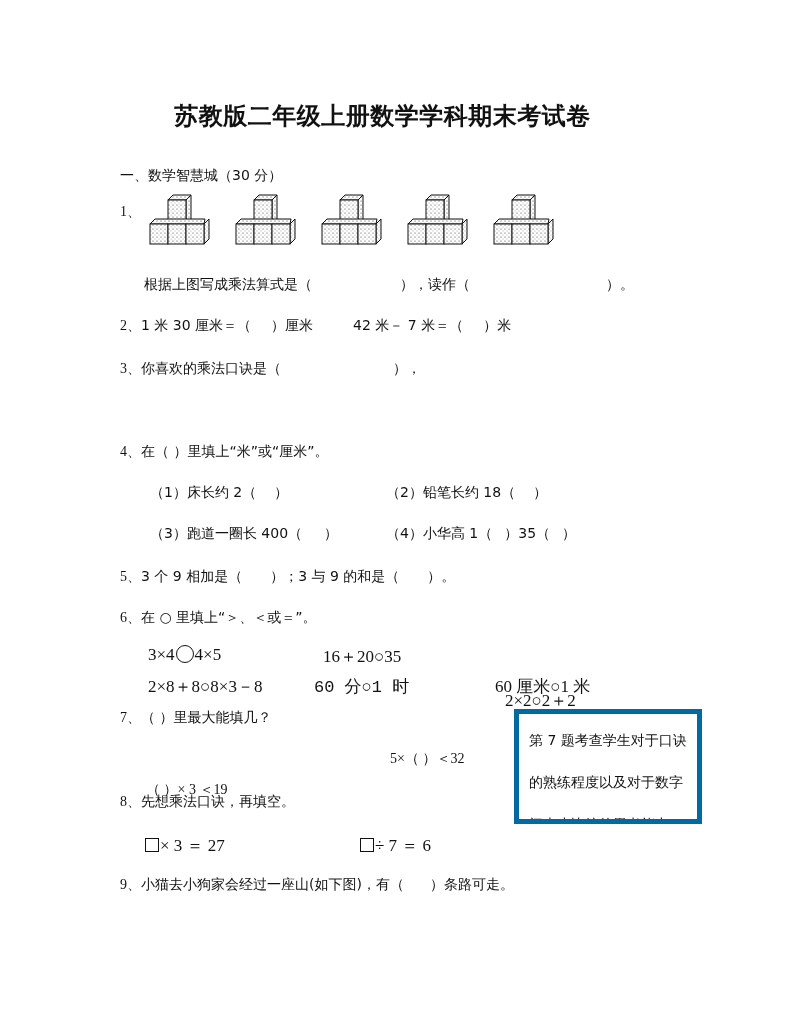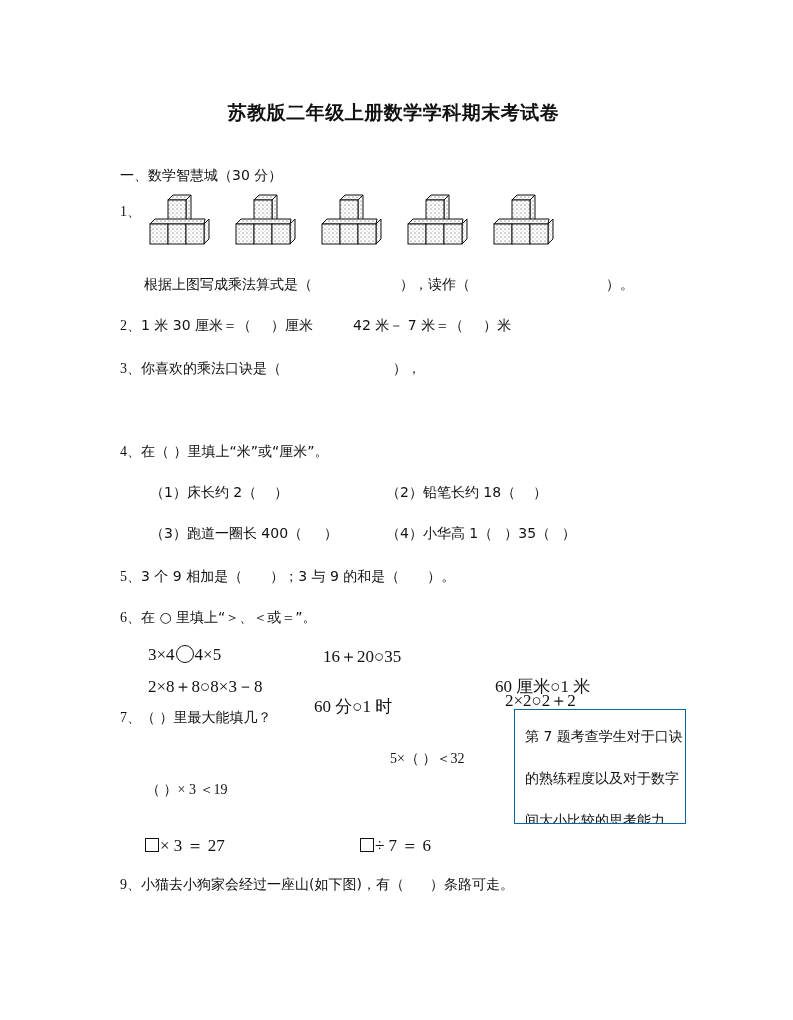--- a/index.html
+++ b/index.html
@@ -11,33 +11,33 @@
       width: 793px;
       height: 1020px;
       position: relative;
       overflow: hidden;
       font-family: "DejaVu Sans", sans-serif;
       color: #111111;
     }
     .page { position: absolute; left: 0; top: 0; width: 793px; height: 1020px; }
     .abs { position: absolute; white-space: nowrap; }
     .title {
-      left: 11px; width: 765px; top: 100px; text-align: center;
-      font-size: 19px; font-weight: bold; letter-spacing: 0.5px;
+      left: 0; width: 765px; top: 100px; text-align: center;
+      font-size: 24px; font-weight: bold; letter-spacing: 0.5px;
       font-family: "DejaVu Sans", sans-serif;
     }
     .line { font-size: 14px; line-height: 18px; }
     .serif { font-family: "Liberation Serif", "DejaVu Serif", serif; }
     .math { font-family: "Liberation Serif", "DejaVu Serif", serif; font-size: 17px; }
     .gap { display: inline-block; }
     .cube-row { position: absolute; top: 192px; left: 148px; height: 55px; }
     .cube-fig { position: absolute; top: 0; width: 62px; height: 55px; }
     .note-box {
-      position: absolute; left: 514px; top: 709px; width: 172px; height: 115px;
-      border: 1px solid #0369a1; box-sizing: border-box; overflow: hidden;
+      position: absolute; left: 514px; top: 709px; width: 188px; height: 115px;
+      border: 5px solid #0369a1; box-sizing: border-box; overflow: hidden;
       font-size: 14px;
     }
     .note-line { position: absolute; left: 10px; white-space: nowrap; }
     .sq {
       display: inline-block; width: 12px; height: 12px; border: 1px solid #111;
       vertical-align: -1px; margin-right: 1px;
     }
     .bigcircle {
       display: inline-block; width: 16px; height: 16px; border: 1.4px solid #111;
       border-radius: 50%; vertical-align: -3px; margin: 0 1px;
@@ -158,35 +158,38 @@
 
   <div class="abs line" style="left:120px; top:608px;text-align:center;">
     <span class="serif">6、</span><span>在 ○ 里填上“＞、＜或＝”。</span>
   </div>
   <div class="abs math" style="left:148px; top:645px;">
     <span>3×4</span><span class="bigcircle"></span><span>4×5</span>
   </div>
   <div class="abs math" style="left:323px; top:645px;">16＋20○35</div>
   <div class="abs math" style="left:505px; top:645px;margin-top:44px;">2×2○2＋2</div>
   <div class="abs math" style="left:148px; top:675px;">2×8＋8○8×3－8</div>
-  <div class="abs math" style="left:314px; top:695px;">60 分○1 时</div>
+  <div class="abs math" style="left:314px; top:675px;font-family:Liberation Mono, monospace;">60 分○1 时</div>
   <div class="abs math" style="left:495px; top:675px;">60 厘米○1 米</div>
 
   <div class="abs line" style="left:120px; top:708px;">
     <span class="serif">7、</span><span>（  ）里最大能填几？</span>
   </div>
   <div class="abs line serif" style="left:146px; top:750px;margin-top:31px;">（    ）× 3 ＜19</div>
   <div class="abs line serif" style="left:390px; top:750px;">5×（    ）＜32</div>
 
   <div class="note-box">
     <div class="note-line" style="top:18px;">第 7 题考查学生对于口诀</div>
     <div class="note-line" style="top:60px;">的熟练程度以及对于数字</div>
     <div class="note-line" style="top:102px;">间大小比较的思考能力</div>
   </div>
 
+  <div class="abs line" style="left:120px; top:792px;">
+    <span class="serif">8、</span><span>先想乘法口诀，再填空。</span>
+  </div>
   <div class="abs math" style="left:145px; top:834px;">
     <span class="sq"></span><span>× 3 ＝ 27</span>
   </div>
   <div class="abs math" style="left:360px; top:834px;">
     <span class="sq"></span><span>÷ 7 ＝ 6</span>
   </div>
 
   <div class="abs line" style="left:120px; top:875px;">
     <span class="serif">9、</span><span>小猫去小狗家会经过一座山(如下图)，有（</span><span class="gap" style="width:26px;"></span><span>）条路可走。</span>
   </div>

